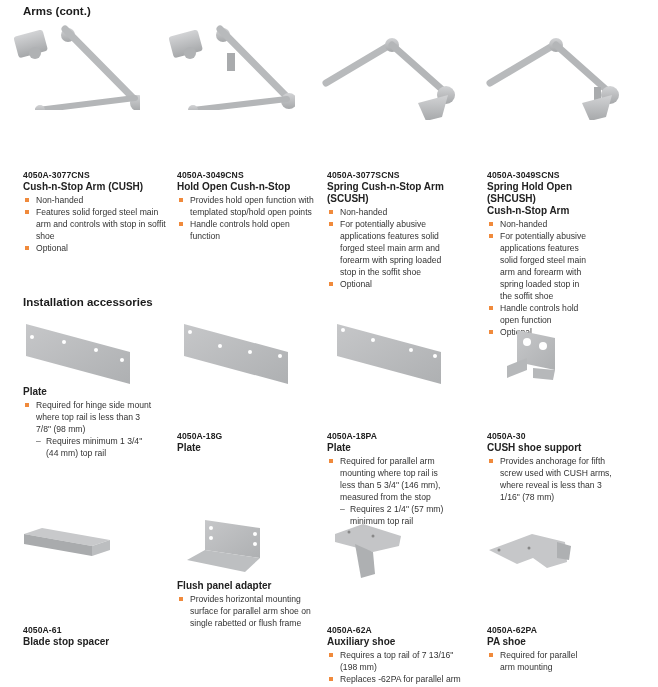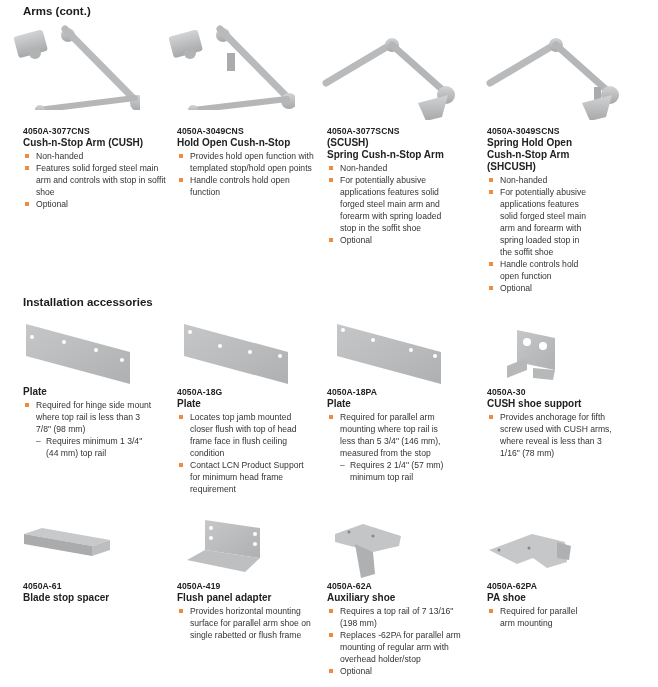--- a/index.html
+++ b/index.html
@@ -2,21 +2,21 @@
 <html><head>
 <meta charset="utf-8">
 <style>
   html, body { margin:0; padding:0; background:#ffffff; }
   body { width:658px; height:687px; position:relative; overflow:hidden;
          font-family:"Liberation Sans", sans-serif; color:#2b2b2b; }
   .section-title { position:absolute; left:23px; font-weight:bold; font-size:11.5px; color:#1c1c1c; }
   .card { position:absolute; width:160px; }
   .card .img { position:relative; width:150px; }
   .card .img svg { display:block; }
-  .code { font-weight:bold; font-size:8.6px; color:#222; line-height:12px; letter-spacing:0.1px; }
+  .code { font-weight:bold; font-size:8.6px; color:#222; line-height:12px; letter-spacing:0.1px;margin-top:44px; }
   .name { font-weight:bold; font-size:10px; color:#222; line-height:12px; }
   ul { list-style:none; margin:1px; padding:0; }
   li.b { position:relative; padding-left:12px; font-size:8.6px; line-height:12px; color:#333; }
   li.b::before { content:""; position:absolute; left:1px; top:4px; width:4px; height:4px; background:#f08a3c; }
   li.sub { position:relative; padding-left:22px; font-size:8.6px; line-height:12px; color:#333; }
   li.sub::before { content:"–"; position:absolute; left:12px; top:0; color:#555; }
 </style>
 </head>
 <body>
 
@@ -103,34 +103,34 @@
   <div class="code">4050A-3049CNS</div>
   <div class="name">Hold Open Cush-n-Stop</div>
   <ul style="width:140px">
     <li class="b">Provides hold open function with templated stop/hold open points</li>
     <li class="b">Handle controls hold open function</li>
   </ul>
 </div>
 
 <div class="card" style="left:327px;top:125px">
   <div class="code">4050A-3077SCNS</div>
+  <div class="name">Spring Cush-n-Stop Arm</div>
   <div class="name">(SCUSH)</div>
-  <div class="name">Spring Cush-n-Stop Arm</div>
   <ul style="width:128px">
     <li class="b">Non-handed</li>
     <li class="b">For potentially abusive applications features solid forged steel main arm and forearm with spring loaded stop in the soffit shoe</li>
     <li class="b">Optional</li>
   </ul>
 </div>
 
 <div class="card" style="left:487px;top:125px">
   <div class="code">4050A-3049SCNS</div>
   <div class="name">Spring Hold Open</div>
+  <div class="name">(SHCUSH)</div>
   <div class="name">Cush-n-Stop Arm</div>
-  <div class="name">(SHCUSH)</div>
   <ul style="width:100px">
     <li class="b">Non-handed</li>
     <li class="b">For potentially abusive applications features solid forged steel main arm and forearm with spring loaded stop in the soffit shoe</li>
     <li class="b">Handle controls hold open function</li>
     <li class="b">Optional</li>
   </ul>
 </div>
 
 <div class="section-title" style="top:296px">Installation accessories</div>
 
@@ -174,24 +174,20 @@
 <div class="card" style="left:23px;top:386px">
   <div class="name">Plate</div>
   <ul style="width:130px">
     <li class="b">Required for hinge side mount where top rail is less than 3 7/8" (98 mm)</li>
     <li class="sub">Requires minimum 1 3/4" (44 mm) top rail</li>
   </ul>
 </div>
 <div class="card" style="left:177px;top:386px">
   <div class="code">4050A-18G</div>
   <div class="name">Plate</div>
-  <ul style="width:135px">
-    <li class="b">Locates top jamb mounted closer flush with top of head frame face in flush ceiling condition</li>
-    <li class="b">Contact LCN Product Support for minimum head frame requirement</li>
-  </ul>
 </div>
 <div class="card" style="left:327px;top:386px">
   <div class="code">4050A-18PA</div>
   <div class="name">Plate</div>
   <ul style="width:125px">
     <li class="b">Required for parallel arm mounting where top rail is less than 5 3/4" (146 mm), measured from the stop</li>
     <li class="sub">Requires 2 1/4" (57 mm) minimum top rail</li>
   </ul>
 </div>
 <div class="card" style="left:487px;top:386px">
@@ -234,21 +230,20 @@
     <circle cx="12" cy="18" r="1.5" fill="#888"></circle>
       <circle cx="42" cy="16" r="1.5" fill="#888"></circle>
   </svg>
 </div>
 
 <div class="card" style="left:23px;top:580px">
   <div class="code">4050A-61</div>
   <div class="name">Blade stop spacer</div>
 </div>
 <div class="card" style="left:177px;top:580px">
-  <div class="code">4050A-419</div>
   <div class="name">Flush panel adapter</div>
   <ul style="width:135px">
     <li class="b">Provides horizontal mounting surface for parallel arm shoe on single rabetted or flush frame</li>
   </ul>
 </div>
 <div class="card" style="left:327px;top:580px">
   <div class="code">4050A-62A</div>
   <div class="name">Auxiliary shoe</div>
   <ul style="width:135px">
     <li class="b">Requires a top rail of 7 13/16" (198 mm)</li>

